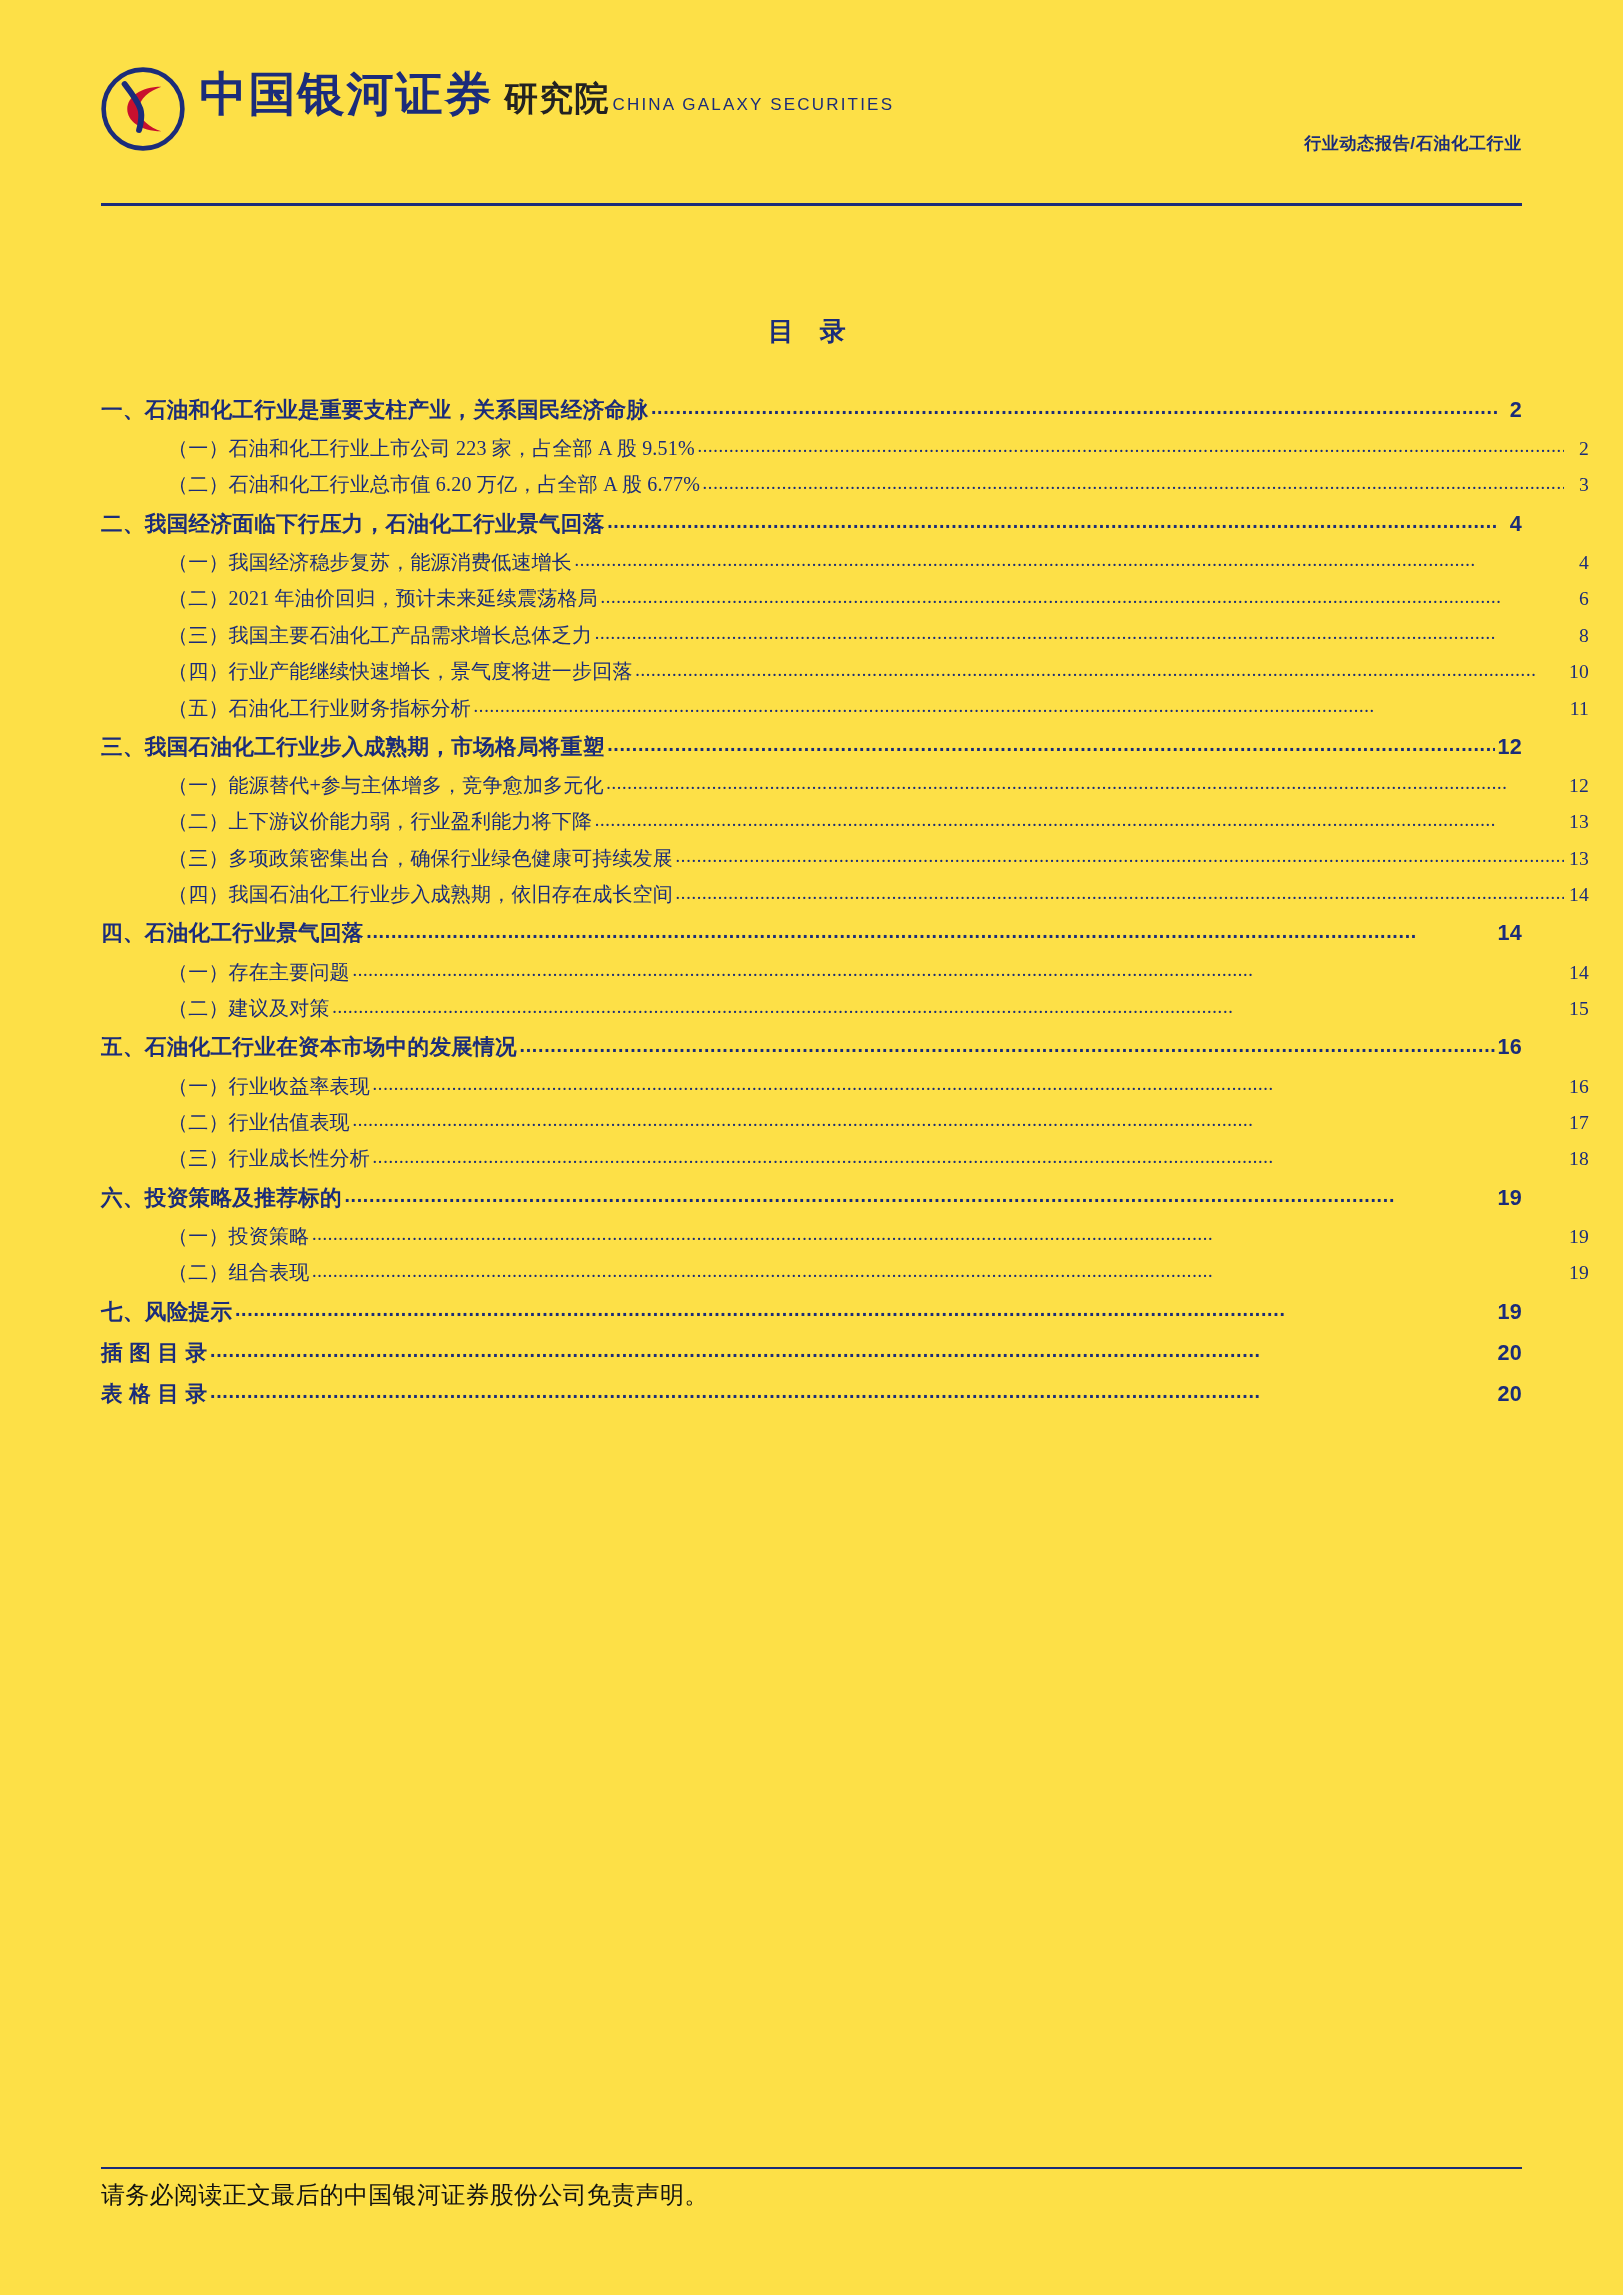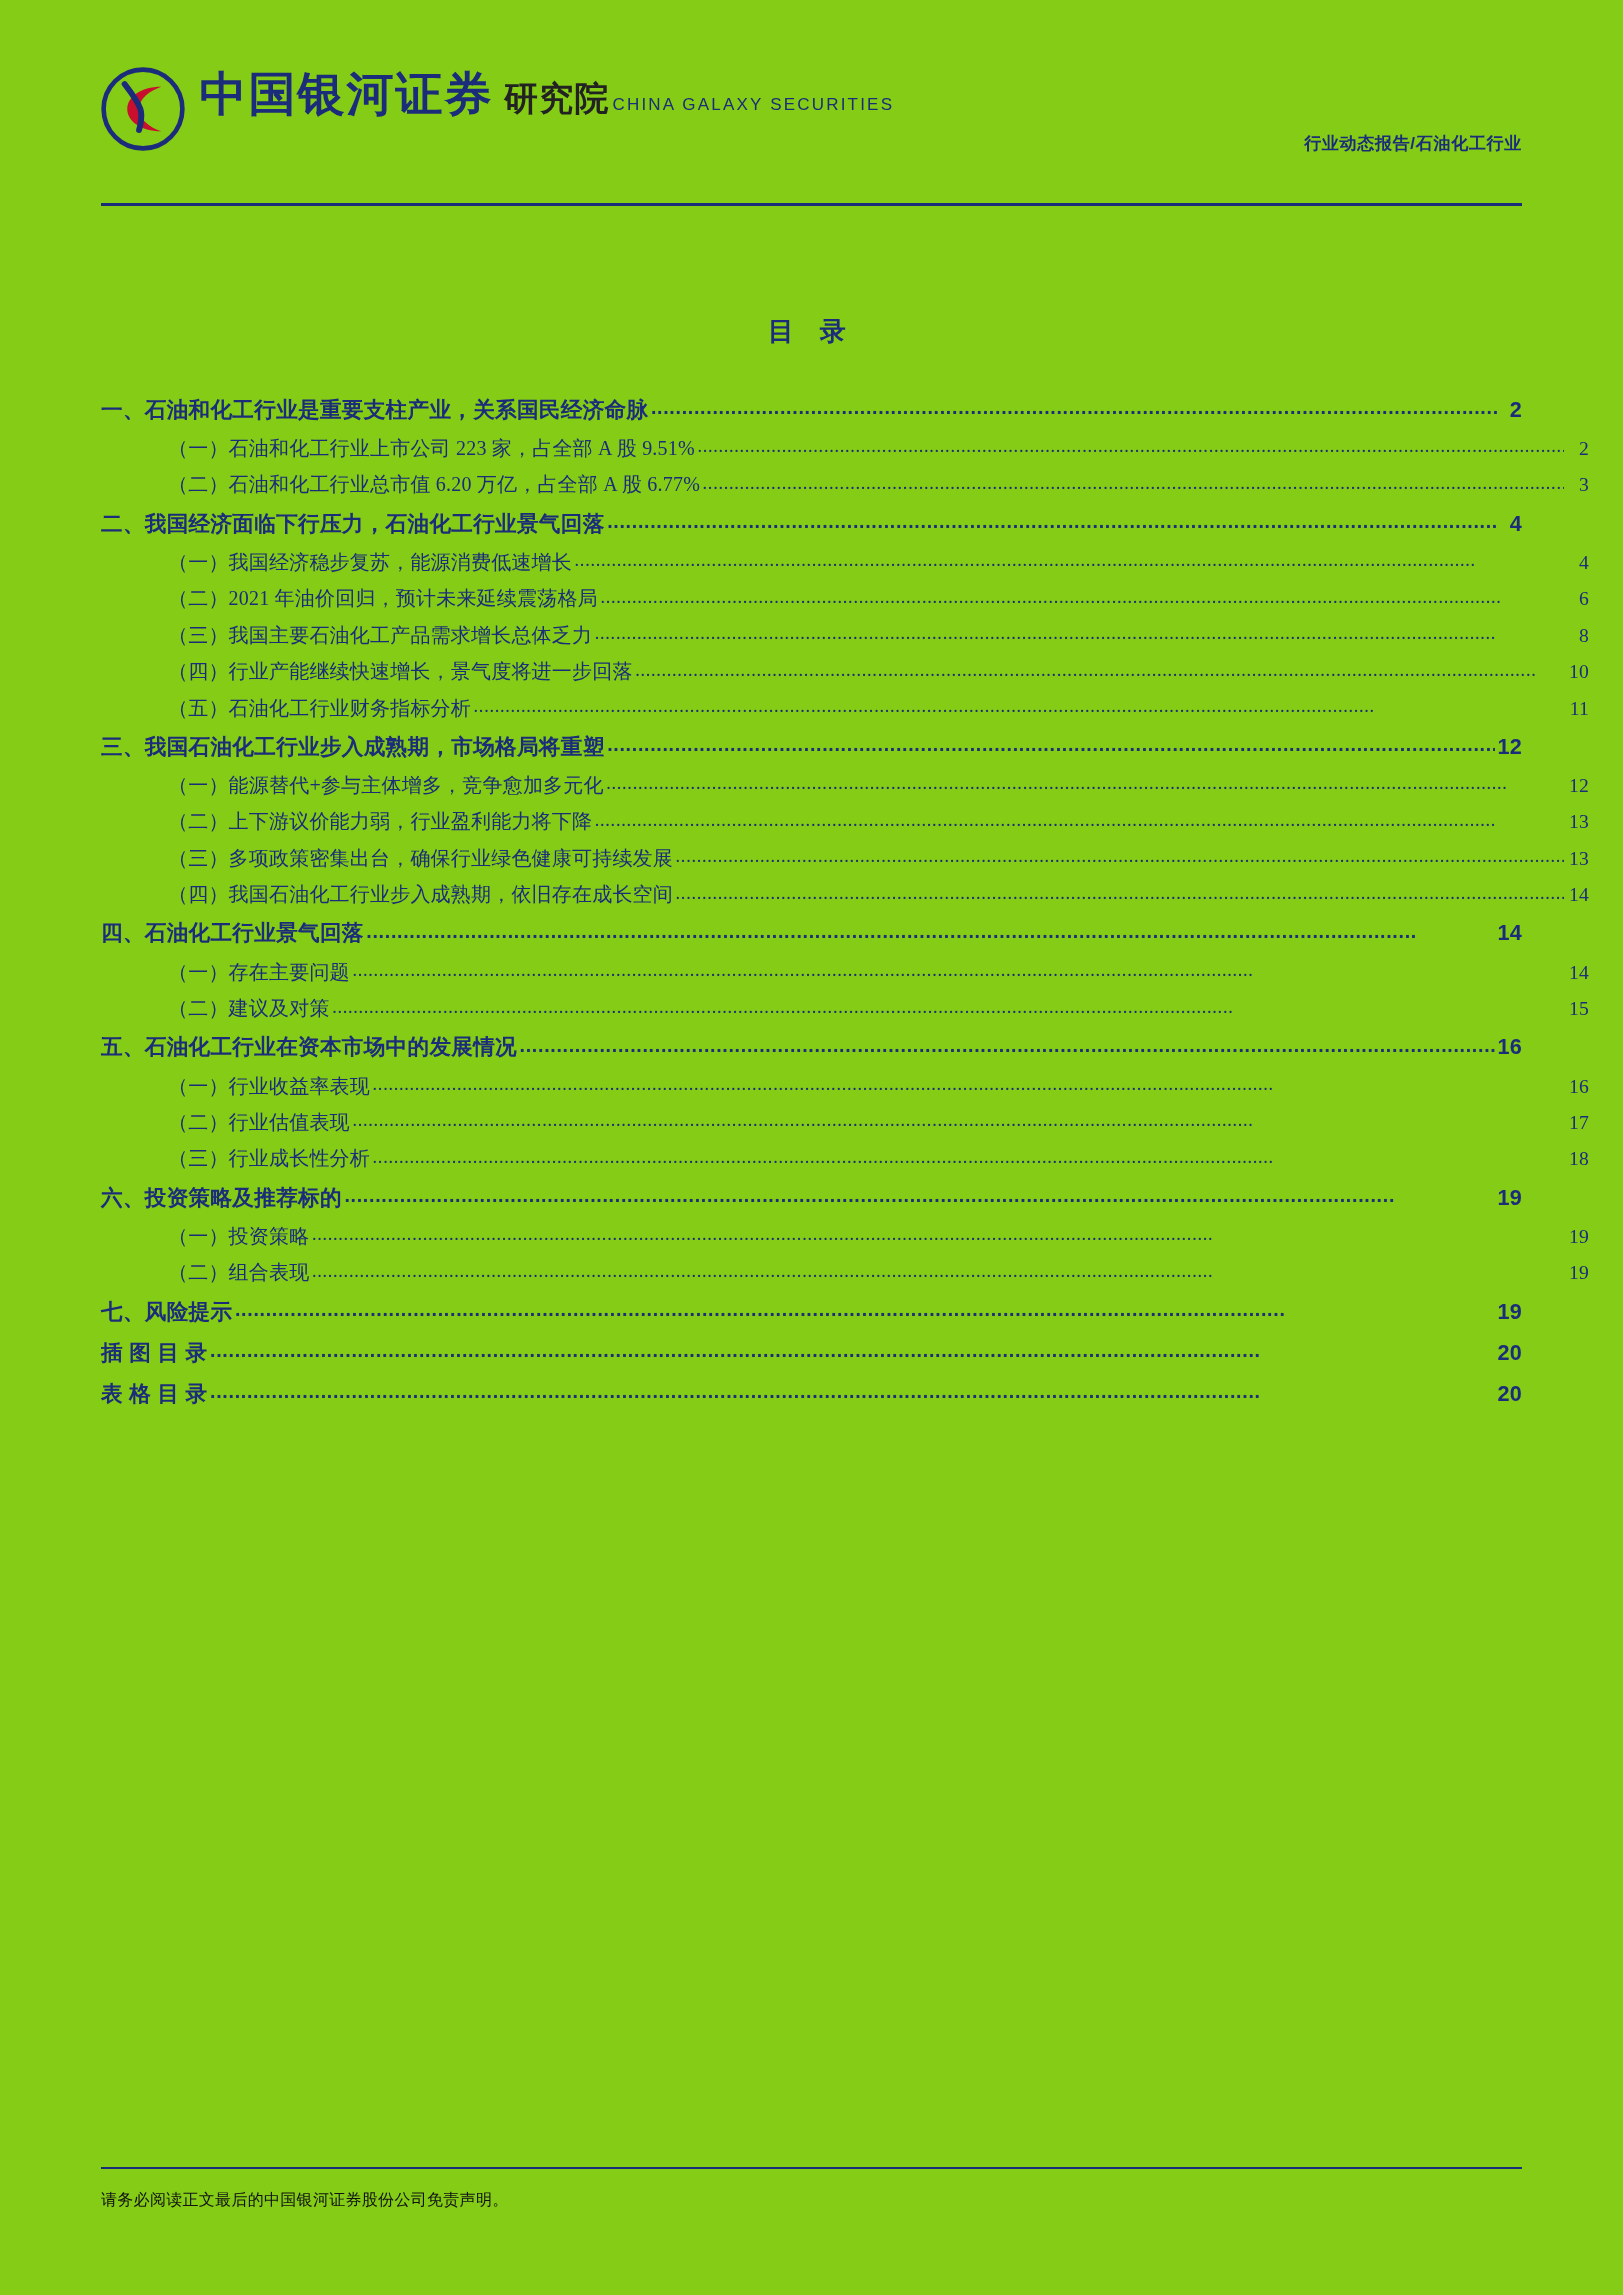--- a/index.html
+++ b/index.html
@@ -4,21 +4,21 @@
 <style>
   html, body {
     margin: 0;
     padding: 0;
     background: #ffffff;
   }
   .page {
     position: relative;
     width: 1623px;
     height: 2295px;
-    background: #84cc16;
+    background: #fde047;
     font-family: "Liberation Serif", serif;
     box-sizing: border-box;
     overflow: hidden;
   }
 
   
   .header {
     position: absolute;
     top: 60px;
     left: 101px;
@@ -162,21 +162,21 @@
     right: 101px;
     bottom: 126px;
     height: 2px;
     background: #1b2c7a;
   }
   .footer-text {
     position: absolute;
     left: 101px;
     bottom: 84px;
     font-family: "Liberation Serif", serif;
-    font-size: 16px;
+    font-size: 24px;
     color: #111111;
     letter-spacing: 0.3px;
   }
 </style>
 </head>
 <body>
 
 <div class="page">
 
   <div class="header">

